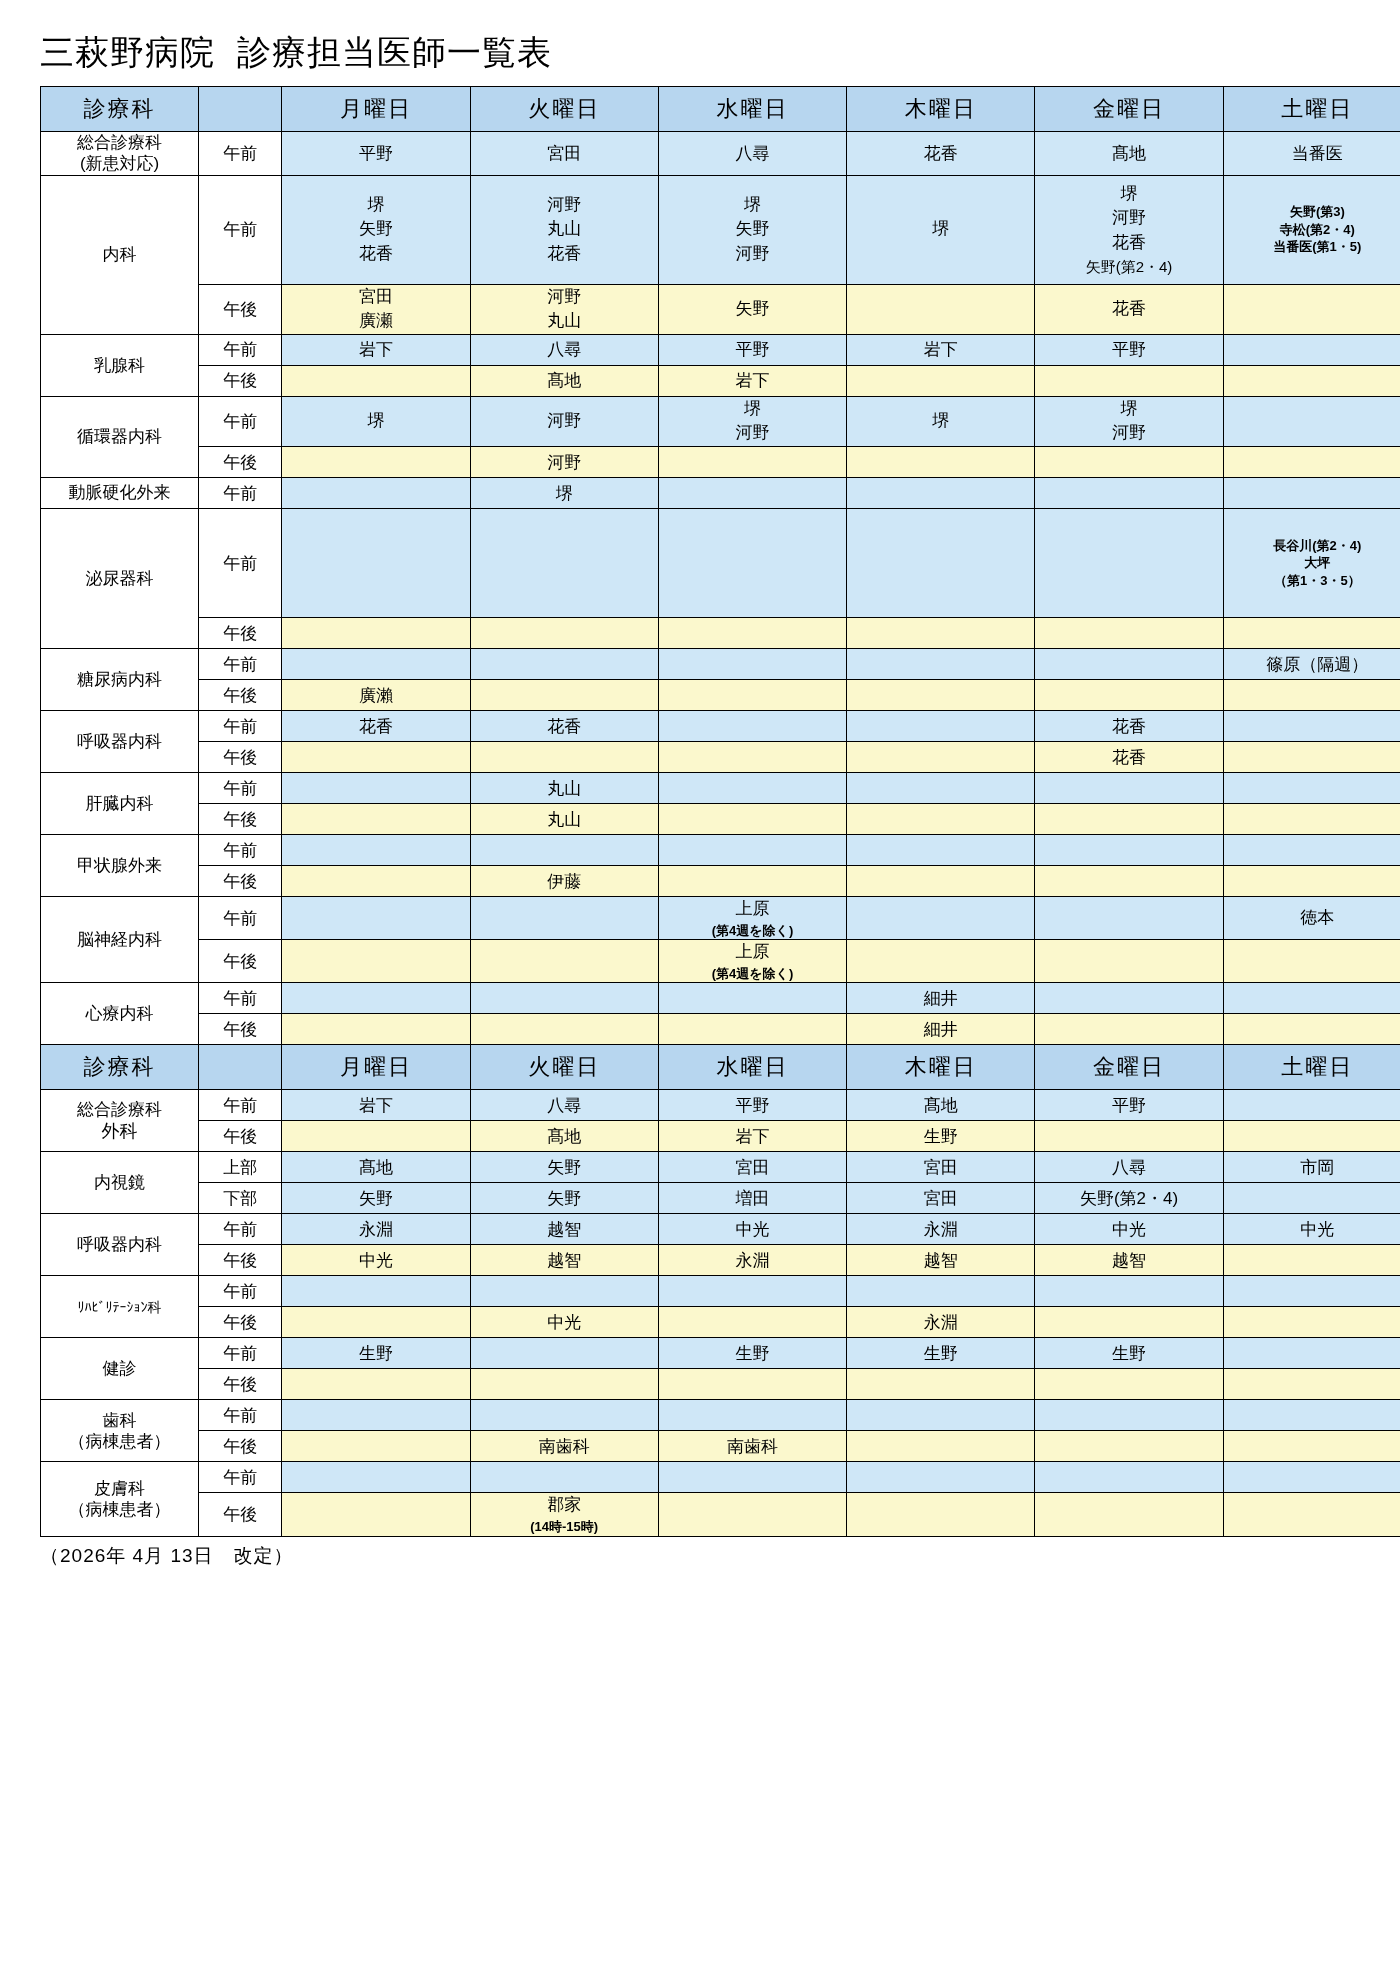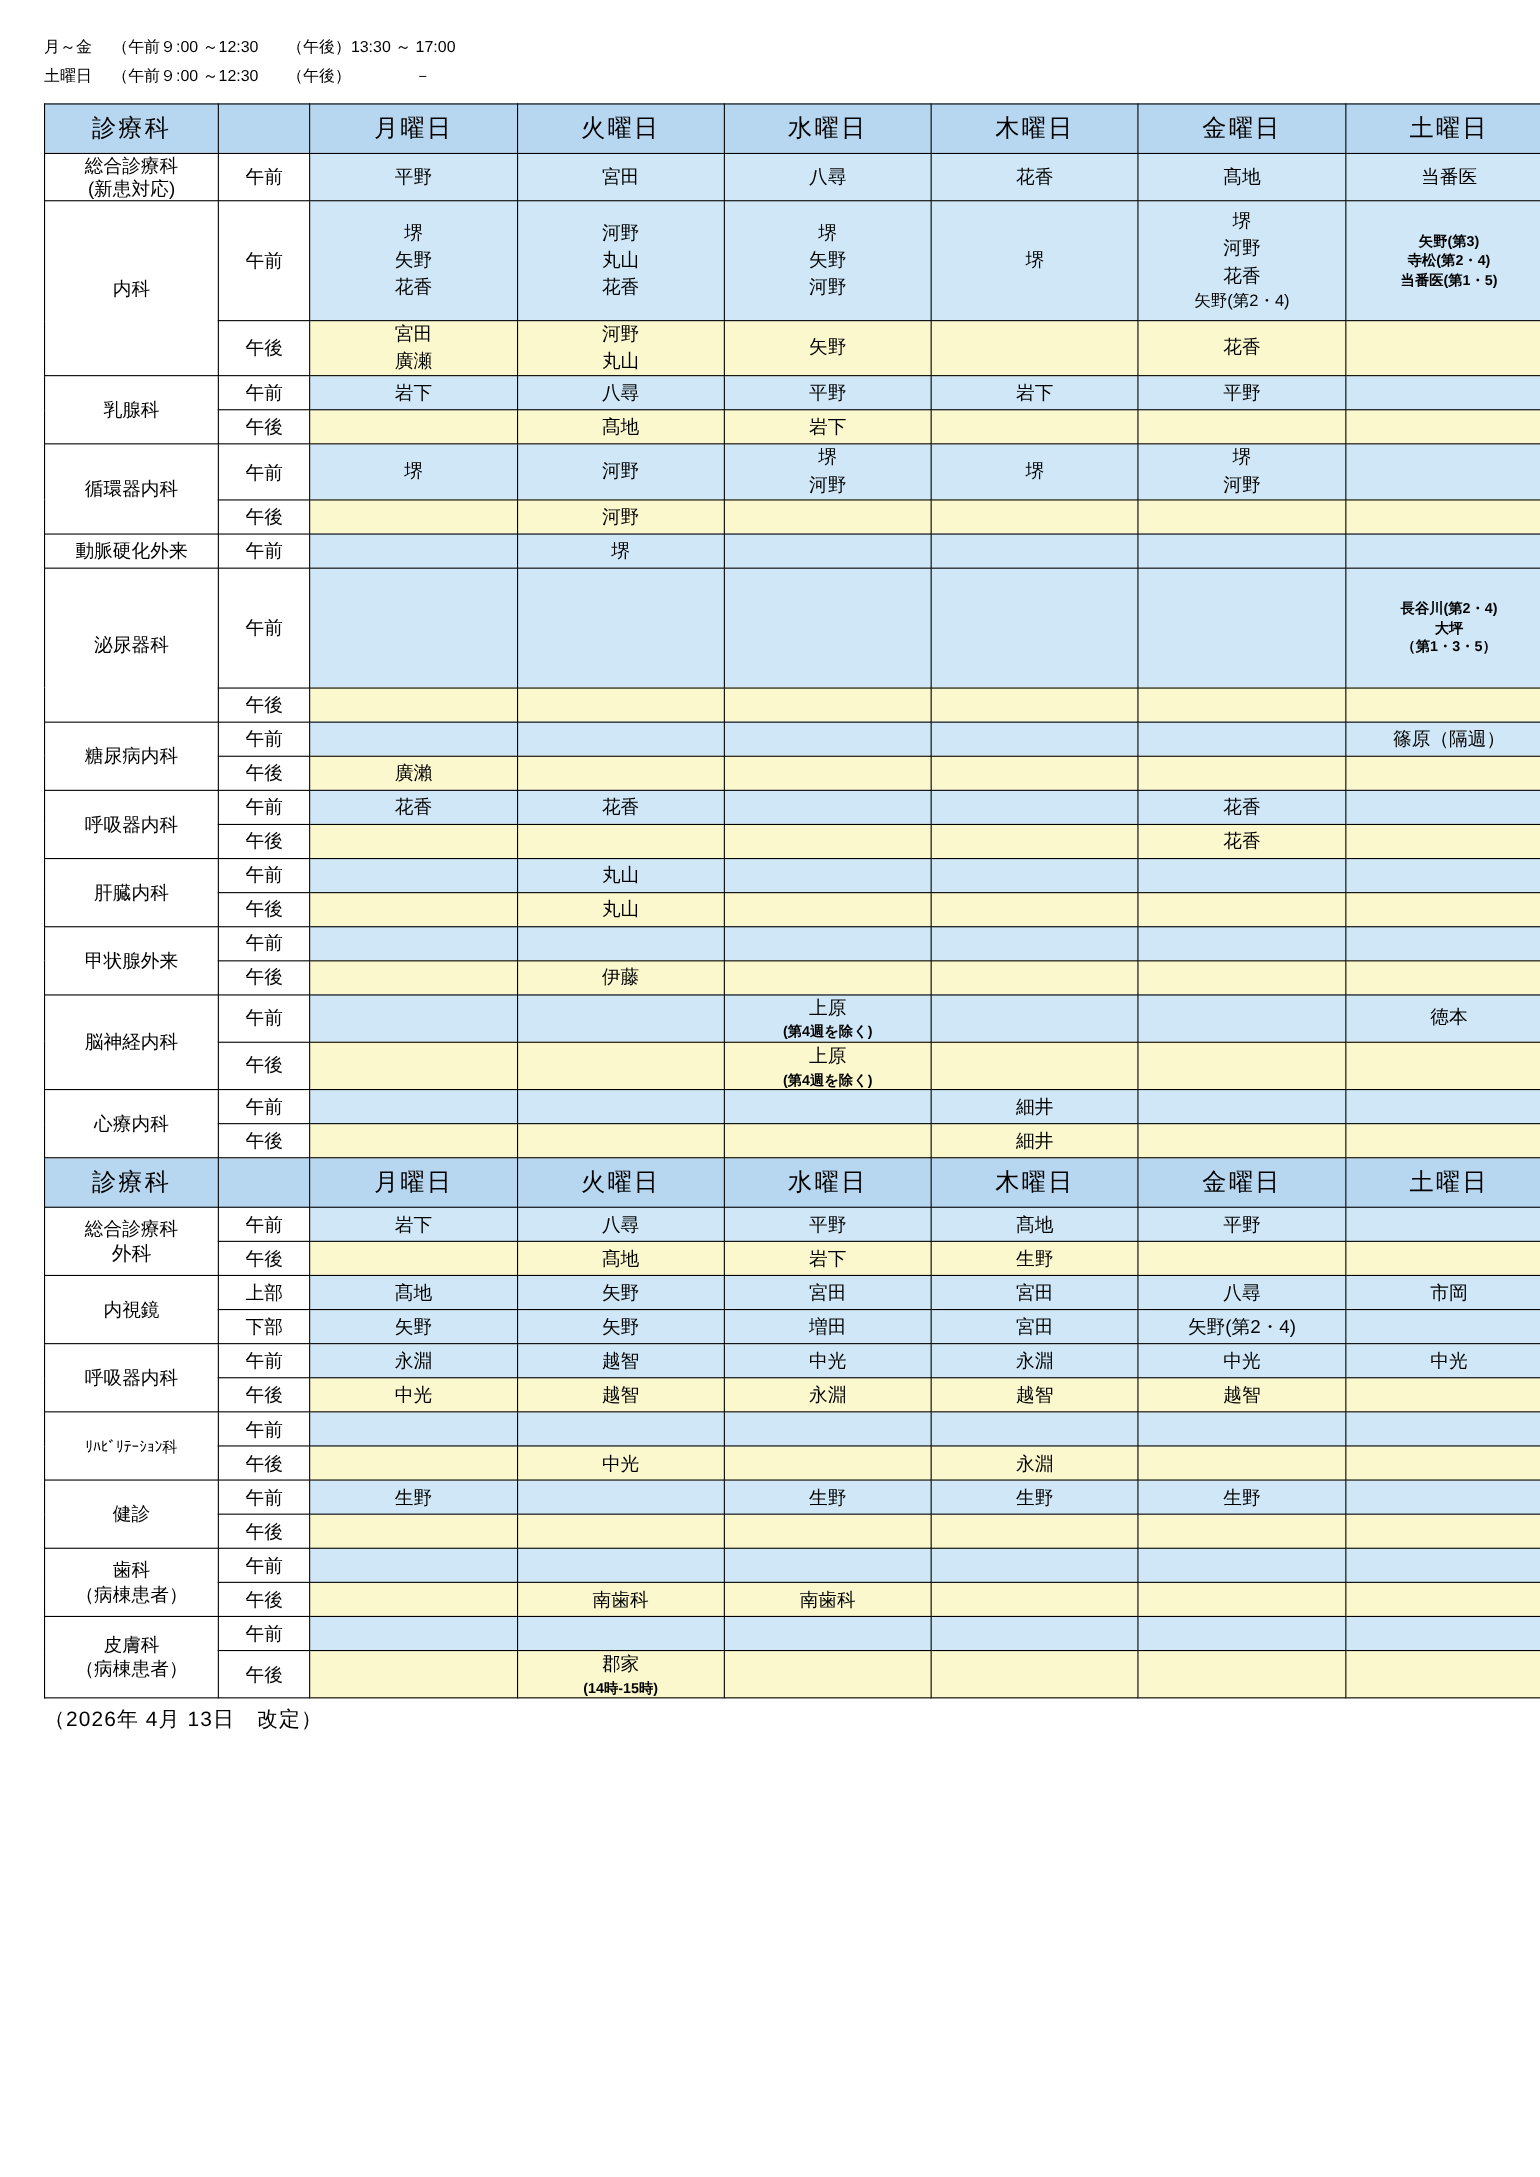--- a/index.html
+++ b/index.html
@@ -105,27 +105,22 @@
     letter-spacing: 1px;
   }
   .footer .right { padding-right: 30px; }
 </style>
 </head>
 <body>
 
 <div class="page">
 
   <div class="header">
-    <div class="hours">
-      <div>
-        <span class="lbl">月～金</span><span class="ampm">（午前９:00 ～12:30</span><span class="gap"></span><span class="ampm">（午後）13:30 ～ 17:00</span>
-      </div>
-      <div>
-        <span class="lbl">土曜日</span><span class="ampm">（午前９:00 ～12:30</span><span class="gap"></span><span class="ampm">（午後）　　　　－</span>
-      </div>
+    <div class="title">
+      <span>三萩野病院</span><span class="t-sep"></span><span>診療担当医師一覧表</span>
     </div>
   </div>
 
   <table class="sched">
     <colgroup>
       <col class="c-dept">
         <col class="c-time">
       <col class="c-day">
         <col class="c-day">
         <col class="c-day">

